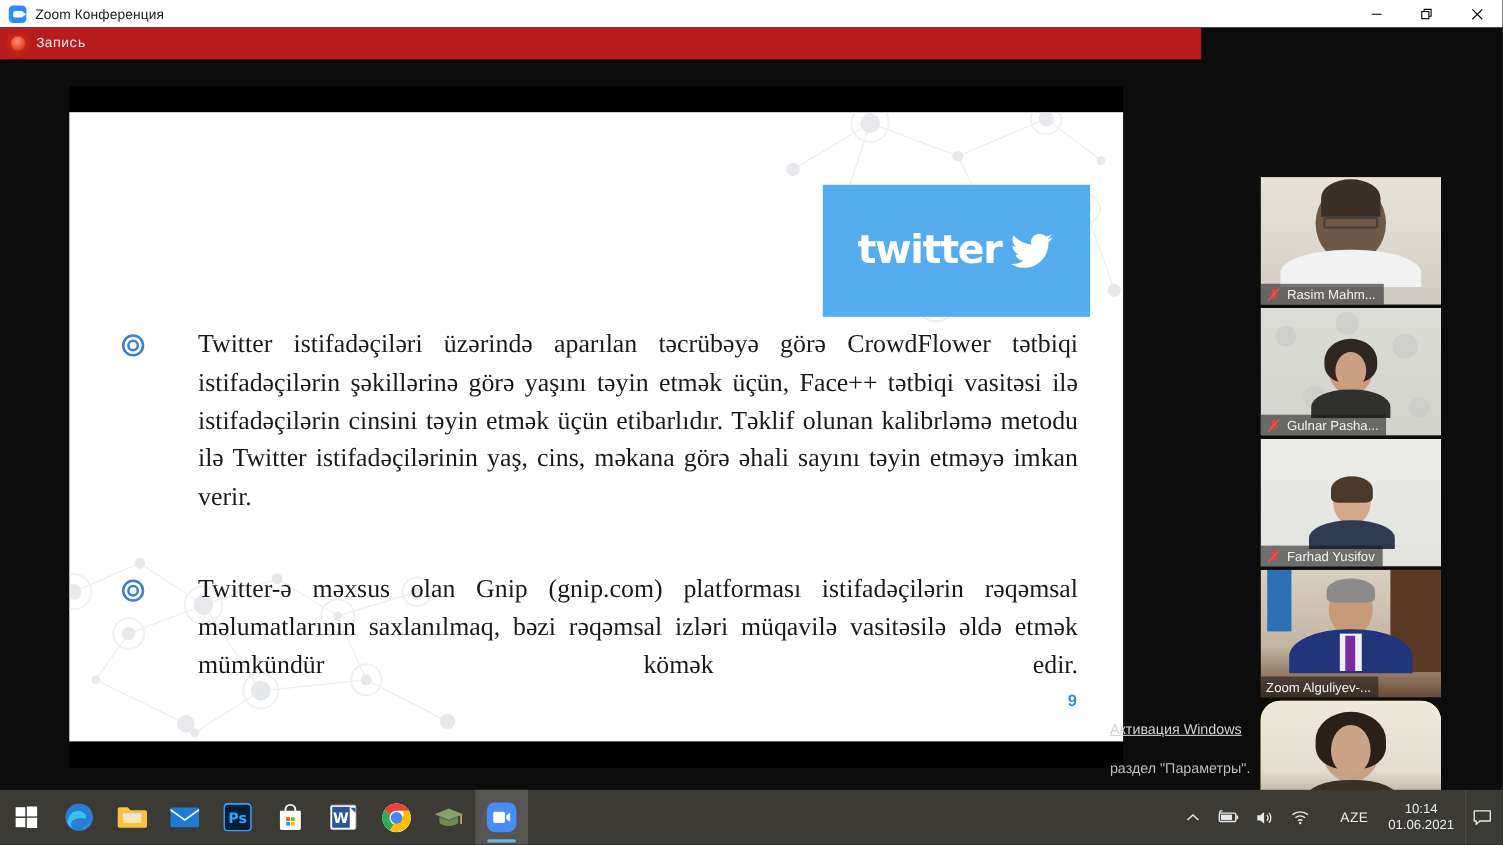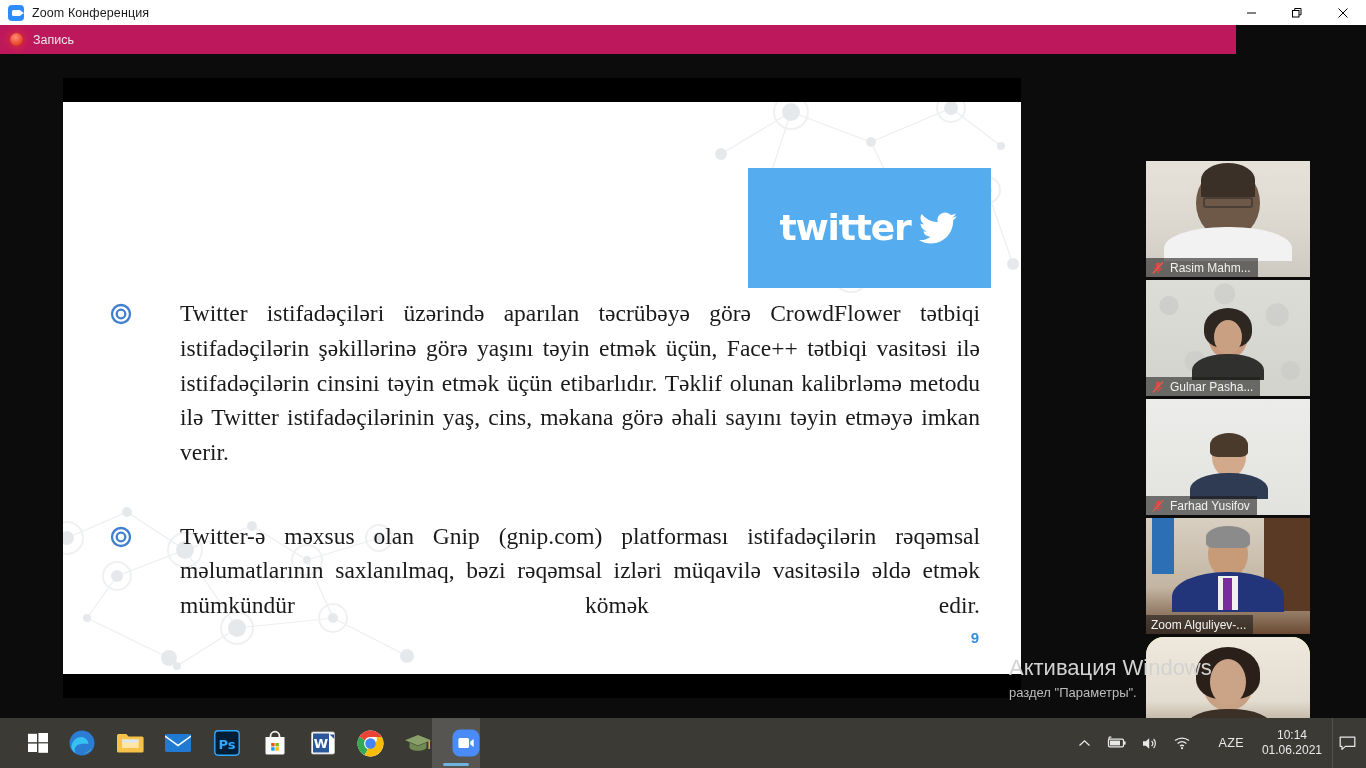--- a/index.html
+++ b/index.html
@@ -37,23 +37,24 @@
     color: #000; font-size: 11px;
   }
   .tb-btn svg { display: block; }
 
   
   .appbody {
     position: absolute; left: 0; top: 25px; width: 1366px; height: 693px;
     background: #0c0c0c;
   }
   .recbar {
-    position: absolute; left: 0; top: 0; width: 1236px; height: 29px;
+    position: absolute; left: 0; top: 0; width: 1092px; height: 29px;
     display: flex; align-items: center; padding-left: 10px;
-    background: #be185d;
+    background: #b91c1c;
+    font-family: Liberation Mono, monospace;
   }
   .rec-dot {
     width: 13px; height: 13px; border-radius: 50%;
     background: radial-gradient(circle at 42% 35%, #ff8e7a 0%, #f05a3f 45%, #cc2200 100%);
     box-shadow: 0 0 7px 2px rgba(230,60,30,.55);
     margin-right: 10px;
   }
   .rec-label { font-size: 12.5px; color: #e8e8e8; }
 
   
@@ -132,31 +133,31 @@
 
   
   .fig-head { position: absolute; border-radius: 50%; }
   .fig-body { position: absolute; border-radius: 48% 48% 0 0 / 62% 62% 0 0; }
 
   
   .watermark {
     position: absolute; left: 1009px; top: 630px; width: 330px;
     color: #c8c8c8; pointer-events: none;
   }
-  .wm-title { font-size: 22px; color: #d2d2d2; margin-bottom: 3px; }
+  .wm-title { font-size: 13px; color: #d2d2d2; margin-bottom: 20px; text-decoration: underline; }
   .wm-sub { font-size: 13px; line-height: 1.42; color: #bdbdbd; }
 
   
   .taskbar {
     position: absolute; left: 0; bottom: 0; width: 1366px; height: 50px;
     background: #3b3a35; display: flex; align-items: center;
   }
   .tb-item {
     width: 48px; height: 50px; position: relative;
-    display: flex; align-items: center; justify-content: flex-end;
+    display: flex; align-items: center; justify-content: center;
   }
   .tb-item.start { width: 48px; }
   .tb-item.active { background: rgba(255,255,255,.14); }
   .tb-item .underline {
     position: absolute; bottom: 2px; left: 11px; width: 26px; height: 3px;
     background: #6fb3e0; border-radius: 2px;
   }
   .tray {
     margin-left: auto; display: flex; align-items: center; height: 50px;
     color: #eaeaea; font-size: 12px; padding-right: 4px;

